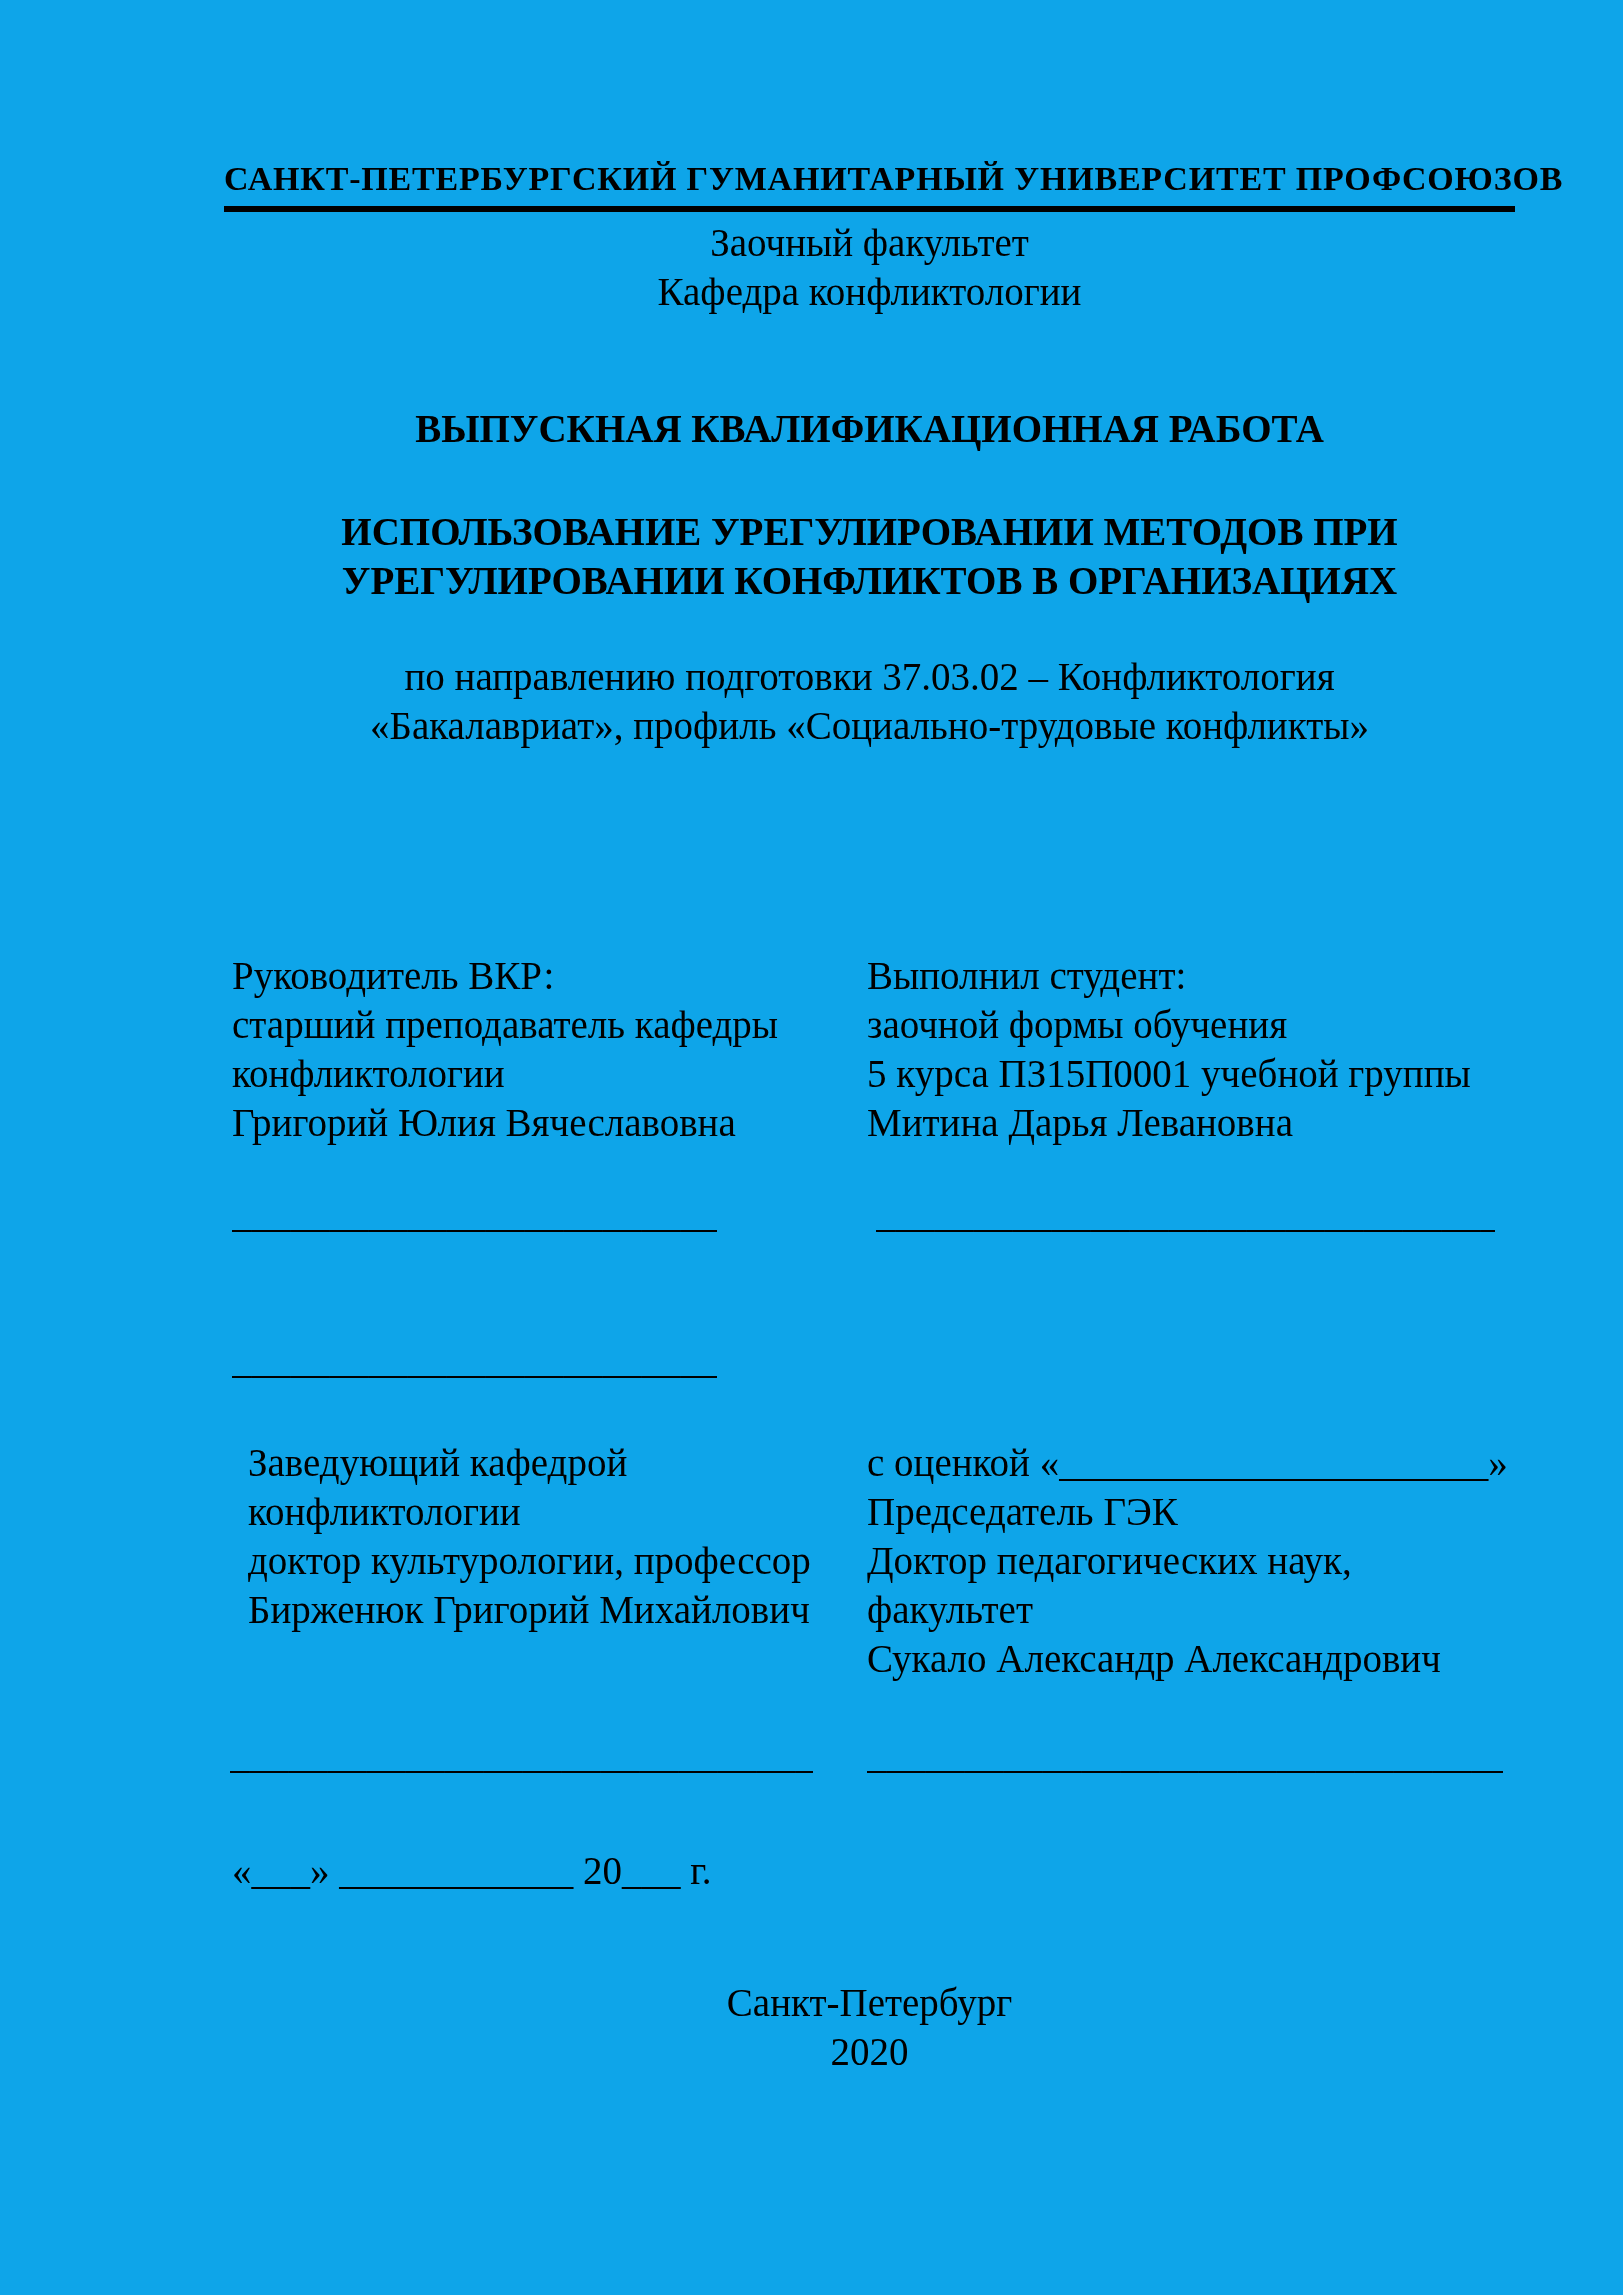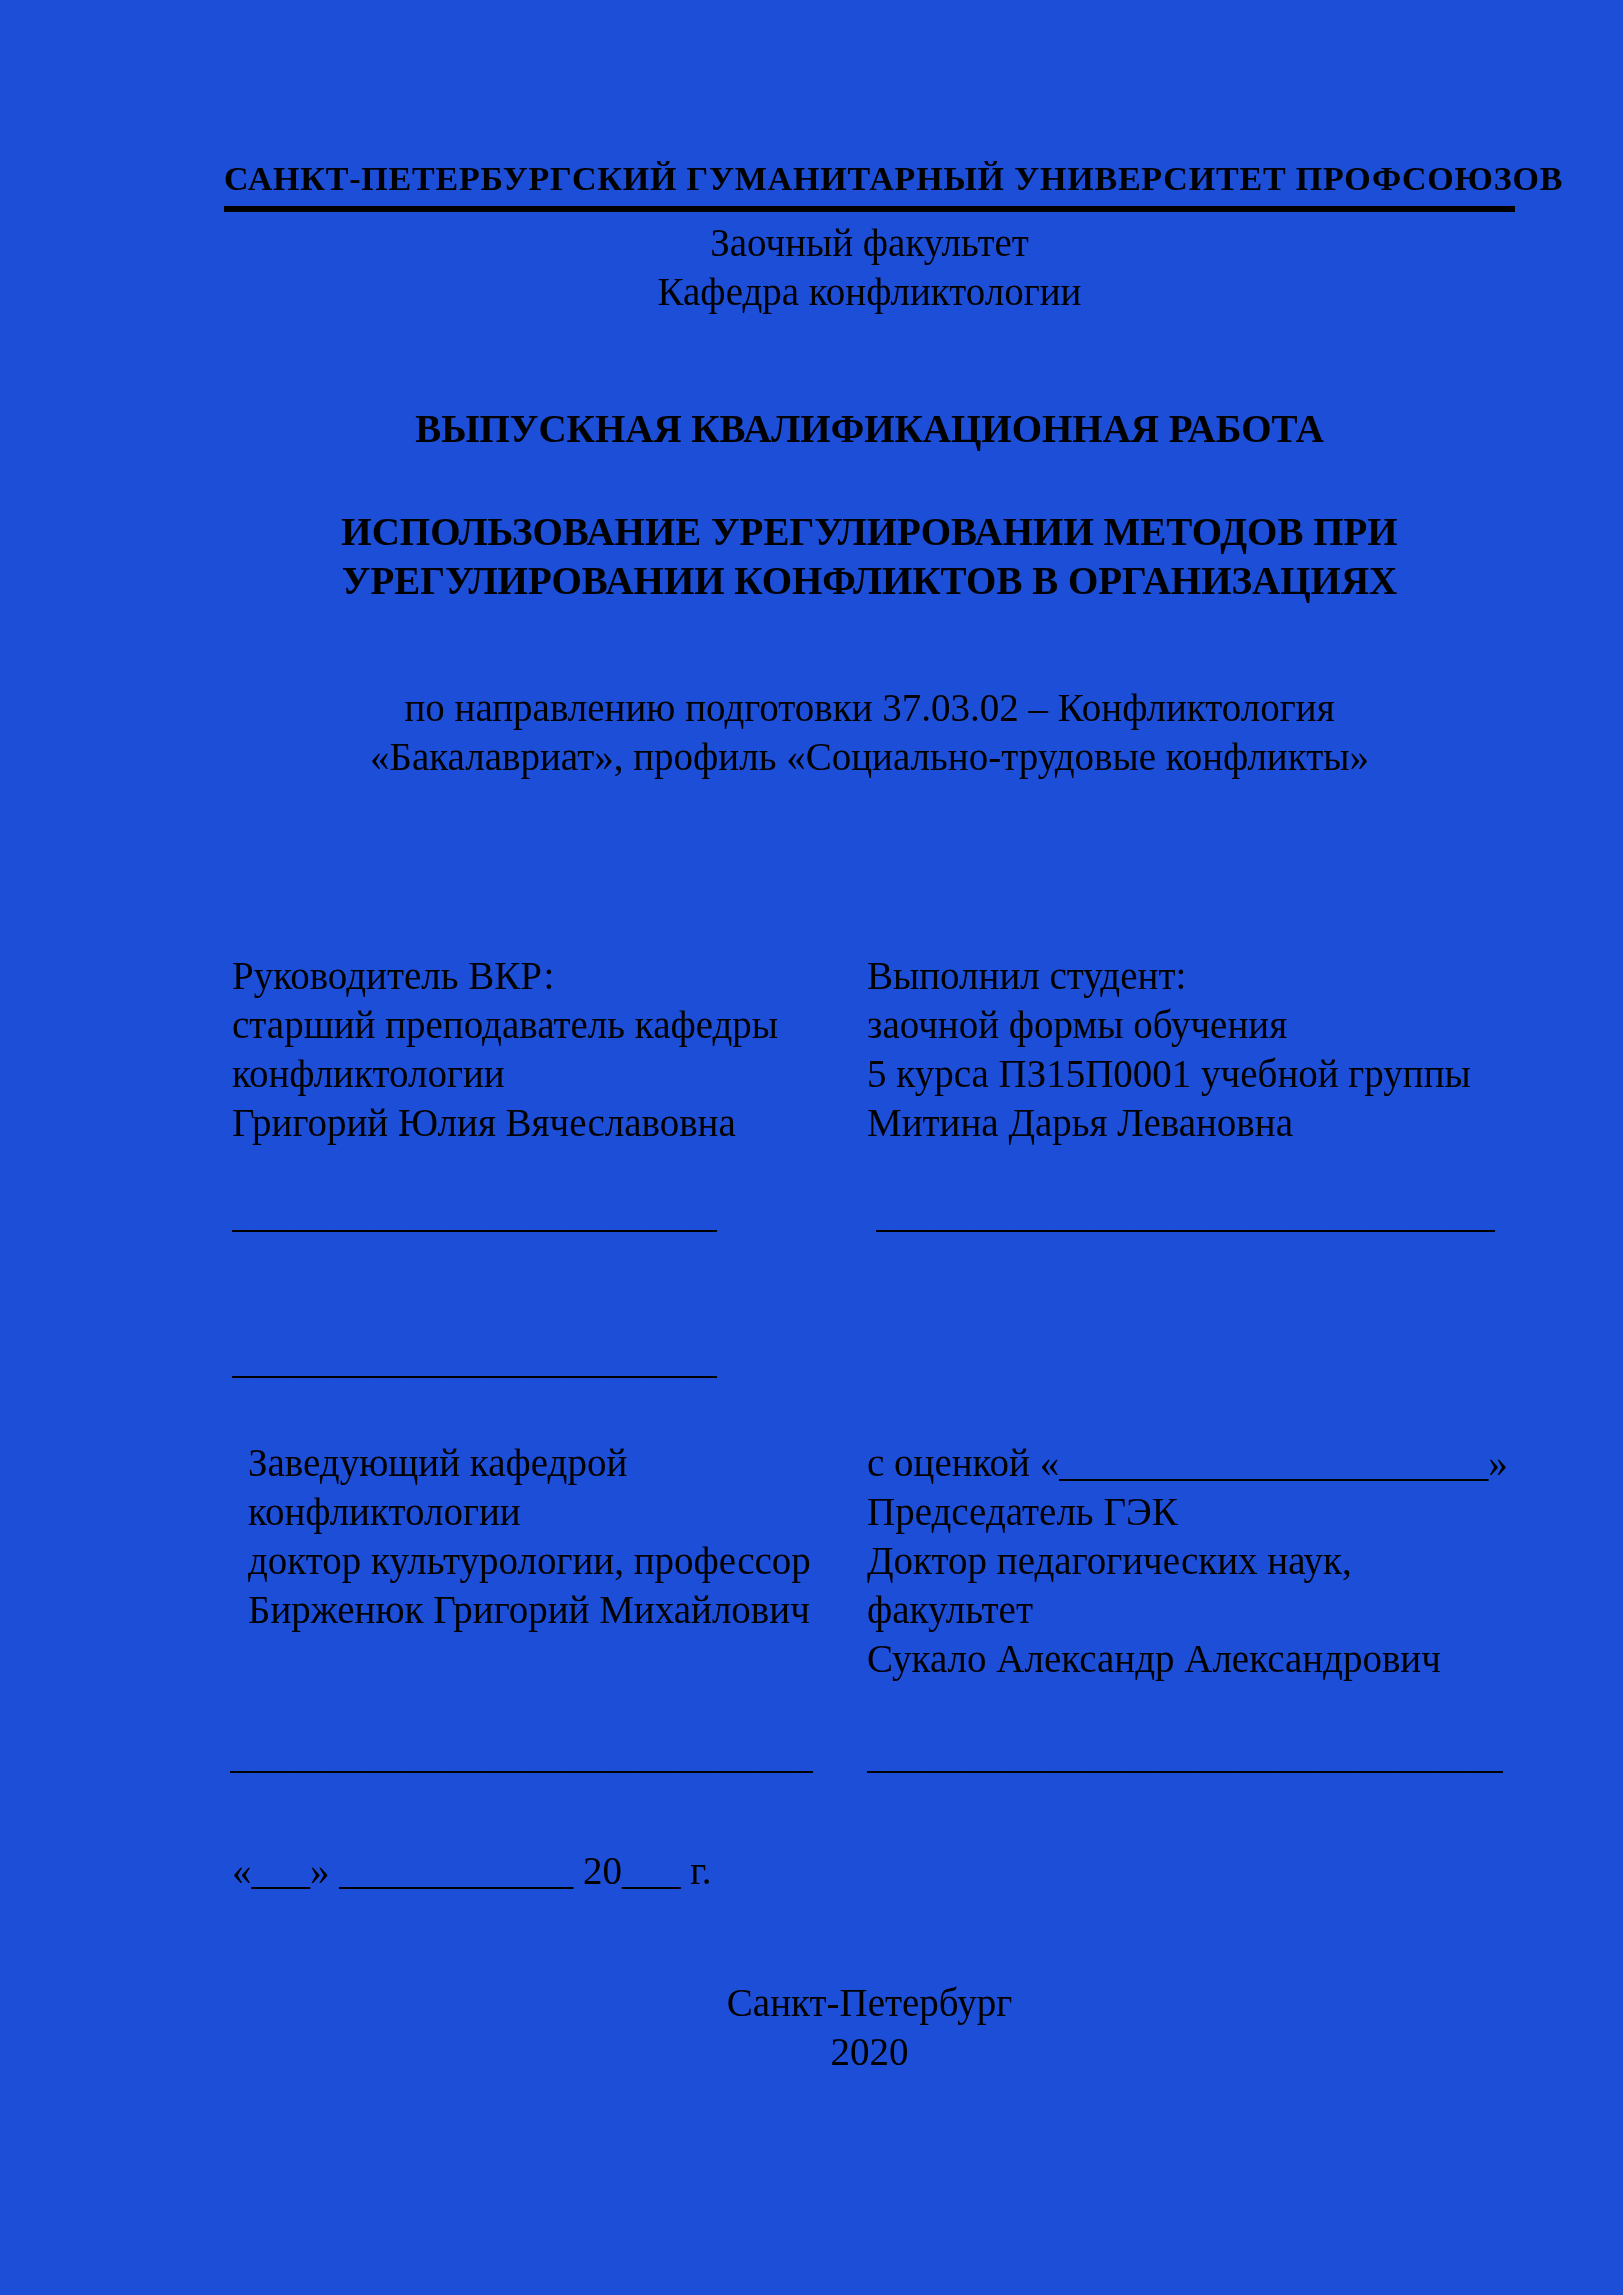--- a/index.html
+++ b/index.html
@@ -1,19 +1,19 @@
 <!DOCTYPE html>
 <html lang="ru" style="font-size:12.6px"><head>
 <meta charset="utf-8">
 <style>
   html,body{margin:0;padding:0;background:#ffffff;}
   .page{
     position:relative;
     width:1623px;height:2295px;
-    background:#1d4ed8;color:#000;
+    background:#0ea5e9;color:#000;
     font-family:"Liberation Serif","DejaVu Serif",serif;
     font-size:39px;line-height:49px;
     overflow:hidden;
   }
   .abs{position:absolute;}
   .b{font-weight:700;}
   .ctr{text-align:center;}
   .rt{text-align:center;}
   .nw{white-space:nowrap;}
   .clip{white-space:nowrap;overflow:hidden;}
@@ -33,21 +33,21 @@
 
   <div class="abs rt" style="top:267px;left:224px;width:1291px;">Кафедра конфликтологии</div>
 
   <div class="abs ctr b" style="top:404px;left:224px;width:1291px;">ВЫПУСКНАЯ КВАЛИФИКАЦИОННАЯ РАБОТА</div>
 
   <div class="abs ctr b" style="top:507px;left:224px;width:1291px;">
     <div>ИСПОЛЬЗОВАНИЕ УРЕГУЛИРОВАНИИ МЕТОДОВ ПРИ</div>
     <div>УРЕГУЛИРОВАНИИ КОНФЛИКТОВ В ОРГАНИЗАЦИЯХ</div>
   </div>
 
-  <div class="abs ctr" style="top:683px;left:224px;width:1291px;">
+  <div class="abs ctr" style="top:652px;left:224px;width:1291px;">
     <div>по направлению подготовки 37.03.02 – Конфликтология</div>
     <div>«Бакалавриат», профиль «Социально-трудовые конфликты»</div>
   </div>
 
   <div class="abs" style="top:951px;left:232px;width:628px;">
     <div>Руководитель ВКР:</div>
     <div>старший преподаватель кафедры</div>
     <div>конфликтологии</div>
     <div>Григорий Юлия Вячеславовна</div>
   </div>

